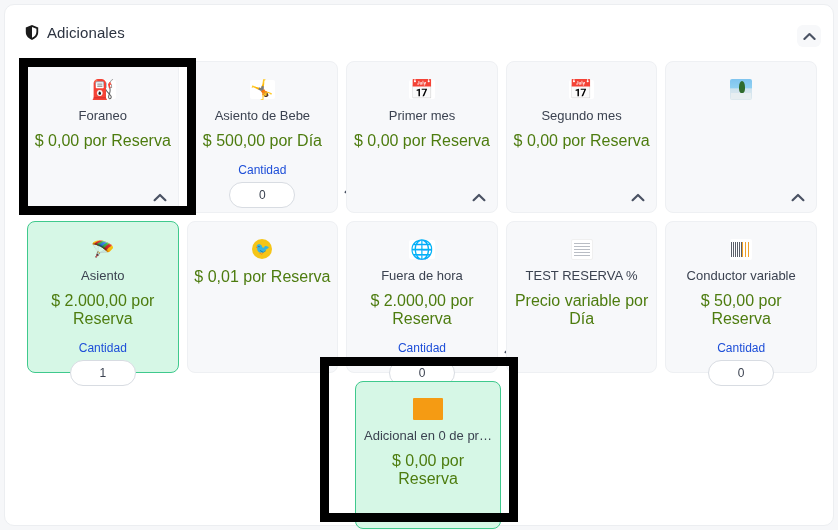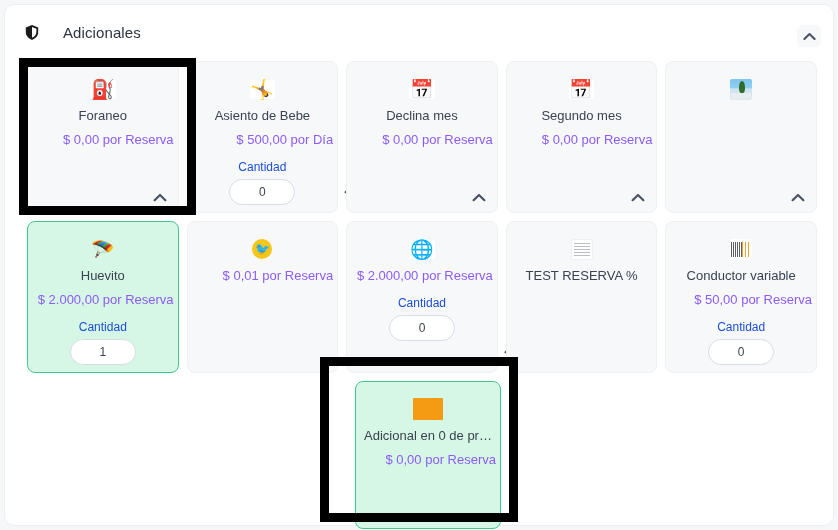--- a/index.html
+++ b/index.html
@@ -27,21 +27,21 @@
   .panel-header {
     position: absolute;
     left: 0; top: 0;
     width: 830px; height: 48px;
   }
   .panel-title {
     position: absolute;
     left: 20px; top: 27px;
     display: flex;
     align-items: center;
-    gap: 24px;
+    gap: 8px;
     font-size: 15px;
     color: #2c3340;
     letter-spacing: .1px;
     transform: translateY(-50%);
   }
   .shield-icon { display:block; width:14px; height:16px; }
   .collapse-btn {
     position: absolute;
     right: 14px; top: 20px;
     width: 24px; height: 22px;
@@ -173,24 +173,23 @@
   .card-name {
     font-size: 13px;
     color: #3b4250;
     margin-bottom: 9px;
     padding: 0 6px;
     white-space: nowrap;
     overflow: hidden;
     text-overflow: ellipsis;
   }
   .card-price {
-    font-size: 13px;
-    color: #8b5cf6;
+    font-size: 16px;
+    color: #4d7c0f;
     padding: 0 4px;
-    text-align: right;
   }
   .qty-label {
     font-size: 12px;
     color: #1d4ed8;
     margin-top: 13px;
     margin-bottom: 5px;
   }
   .qty-input {
     width: 66px;
     height: 26px;
@@ -283,21 +282,21 @@
             <div class="card-chev outside">
               <svg width="14" height="9" viewBox="0 0 14 9">
                 <path d="M1.6 7.2 L7 2 L12.4 7.2" fill="none" stroke="#4a5263" stroke-width="2.2" stroke-linecap="round" stroke-linejoin="round"></path>
               </svg>
             </div>
           </div>
           <div class="card">
             <div class="card-icon">
               <span class="icon-glyph">📅</span>
             </div>
-            <div class="card-name">Declina mes</div>
+            <div class="card-name">Primer mes</div>
             <div class="card-price">$ 0,00 por Reserva</div>
             <div class="card-chev">
               <svg width="14" height="9" viewBox="0 0 14 9">
                 <path d="M1.6 7.2 L7 2 L12.4 7.2" fill="none" stroke="#4a5263" stroke-width="2.2" stroke-linecap="round" stroke-linejoin="round"></path>
               </svg>
             </div>
           </div>
           <div class="card">
             <div class="card-icon">
               <span class="icon-glyph">📅</span>
@@ -319,51 +318,53 @@
                 <path d="M1.6 7.2 L7 2 L12.4 7.2" fill="none" stroke="#4a5263" stroke-width="2.2" stroke-linecap="round" stroke-linejoin="round"></path>
               </svg>
             </div>
           </div>
         </div>
       <div class="row" id="row-2">
           <div class="card selected">
             <div class="card-icon">
               <span class="icon-glyph">🪂</span>
             </div>
-            <div class="card-name">Huevito</div>
+            <div class="card-name">Asiento</div>
             <div class="card-price">$ 2.000,00 por Reserva</div>
             <div class="qty-label">Cantidad</div>
             <input class="qty-input" type="text" value="1" style="">
           </div>
           <div class="card">
             <div class="card-icon">
               <span class="icon-twitter">
                 <span>🐦</span>
               </span>
             </div>
             <div class="card-price">$ 0,01 por Reserva</div>
           </div>
           <div class="card">
             <div class="card-icon">
               <span class="icon-glyph">🌐</span>
             </div>
+            <div class="card-name">Fuera de hora</div>
             <div class="card-price">$ 2.000,00 por Reserva</div>
             <div class="qty-label">Cantidad</div>
             <input class="qty-input" type="text" value="0" style="">
             <div class="card-chev outside">
               <svg width="14" height="9" viewBox="0 0 14 9">
                 <path d="M1.6 7.2 L7 2 L12.4 7.2" fill="none" stroke="#4a5263" stroke-width="2.2" stroke-linecap="round" stroke-linejoin="round"></path>
               </svg>
             </div>
           </div>
           <div class="card">
             <div class="card-icon">
               <span class="icon-img icon-doc"></span>
             </div>
             <div class="card-name">TEST RESERVA %</div>
+            <div class="card-price">Precio variable por Día</div>
           </div>
           <div class="card">
             <div class="card-icon">
               <span class="icon-img icon-barcode"></span>
             </div>
             <div class="card-name">Conductor variable</div>
             <div class="card-price">$ 50,00 por Reserva</div>
             <div class="qty-label">Cantidad</div>
             <input class="qty-input" type="text" value="0" style="">
           </div>

